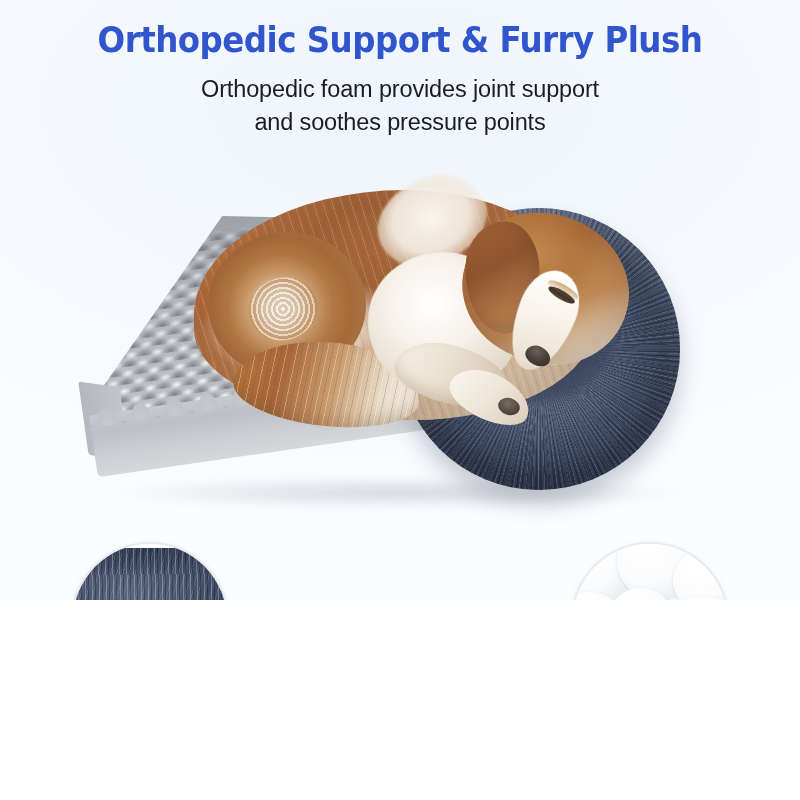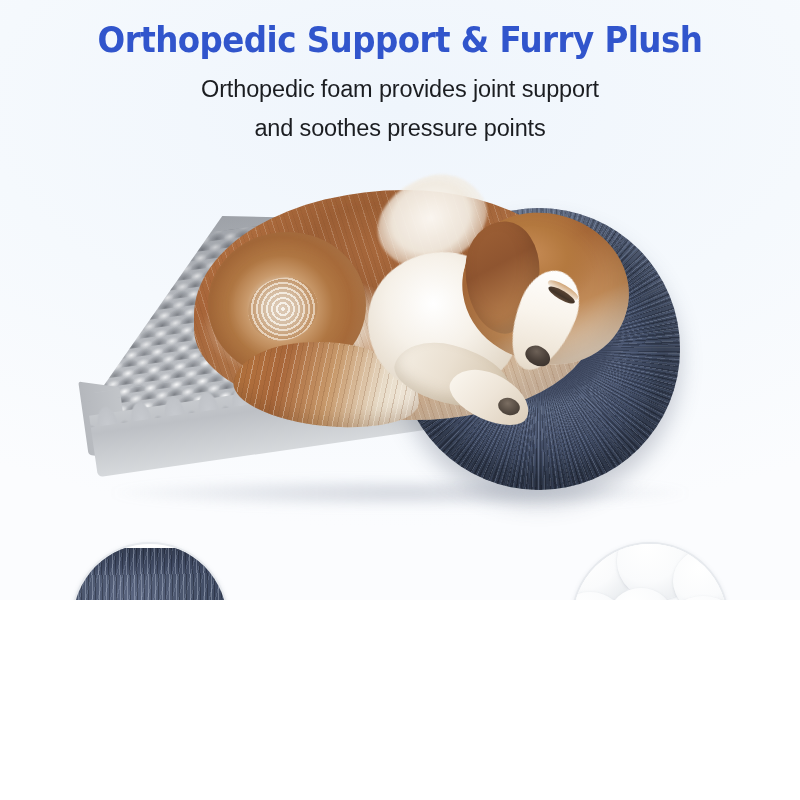--- a/index.html
+++ b/index.html
@@ -616,21 +616,21 @@
 </style>
 </head>
 <body>
 
 <div class="page">
 
   <div class="header">
     <div class="title">Orthopedic Support &amp; Furry Plush</div>
     <div>
       <div class="subtitle">Orthopedic foam provides joint support</div>
-      <div class="subtitle" style="margin-top:8px">and soothes pressure points</div>
+      <div class="subtitle" style="margin-top:2px">and soothes pressure points</div>
     </div>
   </div>
 
   <div class="hero">
     <div class="hero-inner">
 
       <div class="ground-shadow"></div>
 
       <div class="foam">
         <div class="foam-top">

